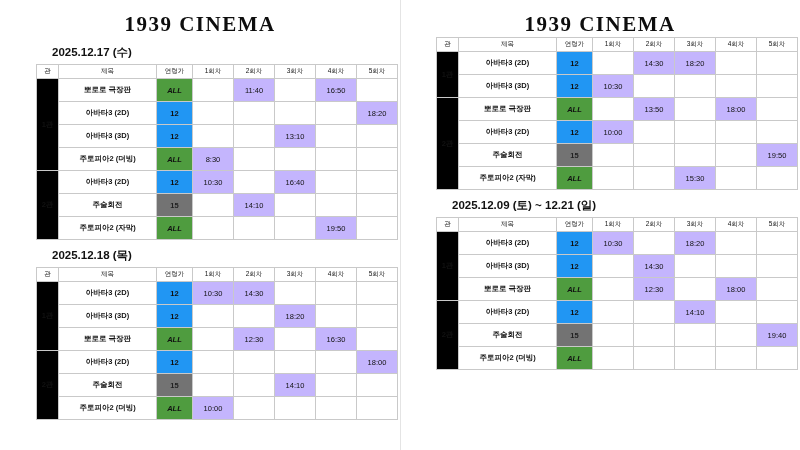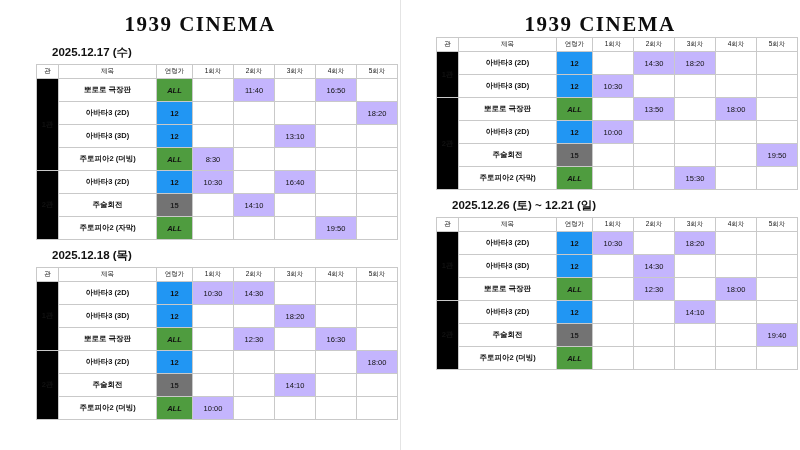--- a/index.html
+++ b/index.html
@@ -361,21 +361,21 @@
                 <td class="time"></td>
                 <td class="time shade">15:30</td>
                 <td class="time"></td>
                 <td class="time"></td>
               </tr>
             </tbody>
           </table>
         </div>
     </div>
     <div class="block">
-      <div class="date-title">2025.12.26 (토) ~ 12.21 (일)</div>
+      <div class="date-title">2025.12.09 (토) ~ 12.21 (일)</div>
       <div>
           <table class="sched">
             <colgroup>
               <col class="c-hall">
               <col class="c-title">
               <col class="c-rating">
               <col class="c-slot">
               <col class="c-slot">
               <col class="c-slot">
               <col class="c-slot">

